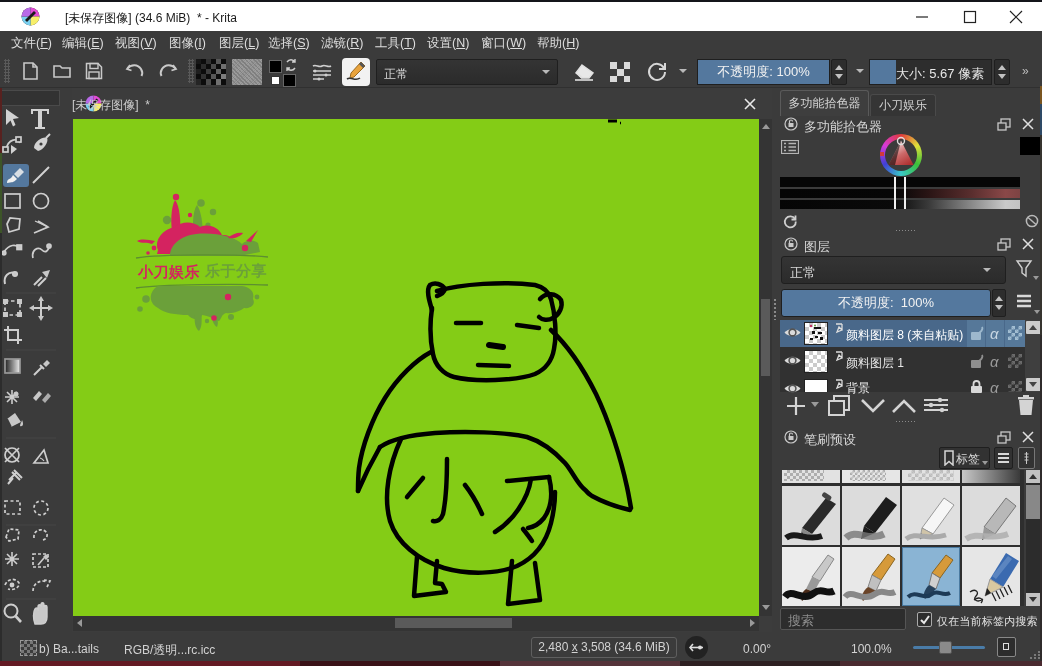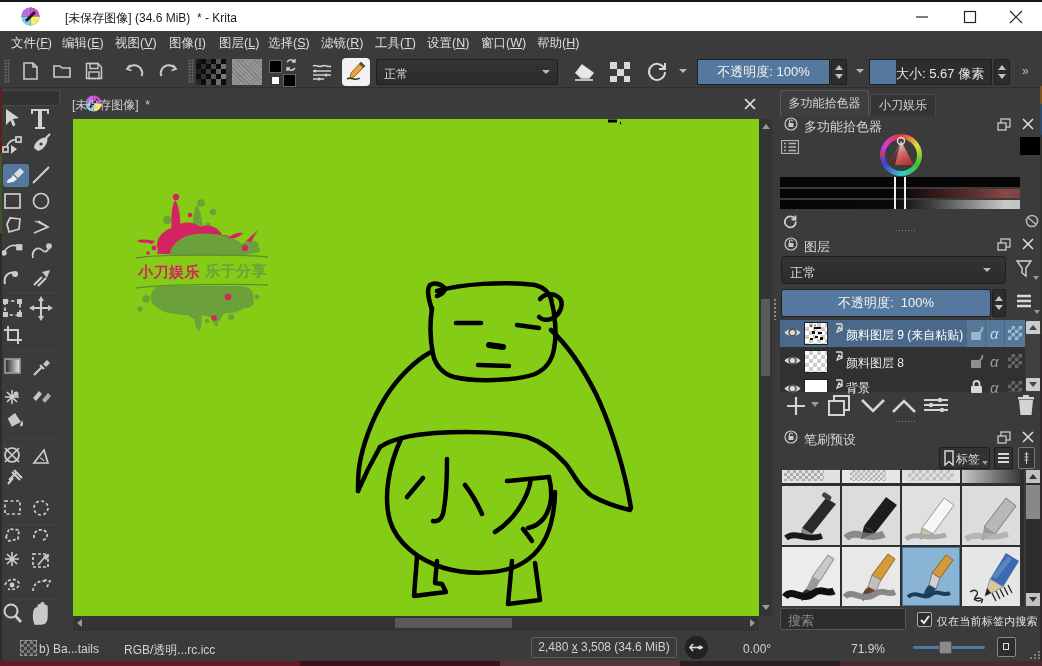--- a/index.html
+++ b/index.html
@@ -534,40 +534,40 @@
           <rect x="10" y="13" width="3" height="2"></rect>
           <rect x="15" y="14" width="3" height="3"></rect>
           <rect x="5" y="15" width="3" height="2"></rect>
         </g>
         <circle cx="6" cy="3" r="1.2" fill="#c03060"></circle>
         <circle cx="10" cy="2.5" r="1" fill="#5a9a3a"></circle>
       </svg>
     <svg class="abs" style="left:54px;top:234px" width="12" height="12" viewBox="0 0 12 12">
         <path d="M2 2 H8 M8 2 V8 M8 8 L3 10 L5 5 Z" fill="none" stroke="#ddd" stroke-width="1.3"></path>
       </svg>
-    <span class="abs" style="left:66px;top:239px;font-size:12px;color:#fff">颜料图层 9 (来自粘贴)</span>
+    <span class="abs" style="left:66px;top:239px;font-size:12px;color:#fff">颜料图层 8 (来自粘贴)</span>
     <div class="abs" style="left:187px;top:232px;width:18px;height:27px;background:#567899"></div>
     <div class="abs" style="left:206px;top:232px;width:18px;height:27px;background:#567899"></div>
     <div class="abs" style="left:225px;top:232px;width:20px;height:27px;background:#567899"></div>
     <svg class="abs" style="left:190px;top:238px" width="14" height="15" viewBox="0 0 14 15">
         <rect x="1" y="6" width="10" height="8" rx="1" fill="#9db8cd"></rect>
         <path d="M9 7 C12 5 13 3 12 1" fill="none" stroke="#9db8cd" stroke-width="1.8"></path>
       </svg>
     <span class="abs" style="left:210px;top:237px;font-size:15px;color:#c8d6e2;font-style:italic">α</span>
     <div class="abs" style="left:228px;top:238px;width:14px;height:14px;background-image:linear-gradient(45deg,#a3bed2 25%,transparent 25%,transparent 75%,#a3bed2 75%),linear-gradient(45deg,#a3bed2 25%,transparent 25%,transparent 75%,#a3bed2 75%);background-size:7px 7px;background-position:0 0,3.5px 3.5px"></div>
 
     <svg class="abs" style="left:4px;top:264px" width="17" height="17" viewBox="0 0 17 17">
         <path d="M0.5 8.5 C3.5 4 13.5 4 16.5 8.5 C13.5 13 3.5 13 0.5 8.5 Z" fill="#dadada"></path>
         <circle cx="8.5" cy="8.5" r="3.4" fill="none" stroke="#555" stroke-width="1.6"></circle>
       </svg>
     <div class="abs" style="left:24px;top:262px;width:24px;height:23px;background:#fff;background-image:linear-gradient(45deg,#ccc 25%,transparent 25%,transparent 75%,#ccc 75%),linear-gradient(45deg,#ccc 25%,transparent 25%,transparent 75%,#ccc 75%);background-size:8px 8px;background-position:0 0,4px 4px;border:1px solid #222"></div>
     <svg class="abs" style="left:54px;top:262px" width="12" height="12" viewBox="0 0 12 12">
         <path d="M2 2 H8 M8 2 V8 M8 8 L3 10 L5 5 Z" fill="none" stroke="#ddd" stroke-width="1.3"></path>
       </svg>
-    <span class="abs" style="left:66px;top:267px;font-size:12px;color:#e8e8e8">颜料图层 8</span>
+    <span class="abs" style="left:66px;top:267px;font-size:12px;color:#e8e8e8">颜料图层 1</span>
     <svg class="abs" style="left:190px;top:266px" width="14" height="15" viewBox="0 0 14 15">
         <rect x="1" y="6" width="10" height="8" rx="1" fill="#8f8f8f"></rect>
         <path d="M9 7 C12 5 13 3 12 1" fill="none" stroke="#8f8f8f" stroke-width="1.8"></path>
       </svg>
     <span class="abs" style="left:210px;top:265px;font-size:15px;color:#9a9a9a;font-style:italic">α</span>
     <div class="abs" style="left:228px;top:266px;width:14px;height:14px;background-image:linear-gradient(45deg,#6a6a6a 25%,transparent 25%,transparent 75%,#6a6a6a 75%),linear-gradient(45deg,#6a6a6a 25%,transparent 25%,transparent 75%,#6a6a6a 75%);background-size:7px 7px;background-position:0 0,3.5px 3.5px"></div>
 
     <svg class="abs" style="left:4px;top:292px" width="17" height="17" viewBox="0 0 17 17">
         <path d="M0.5 8.5 C3.5 4 13.5 4 16.5 8.5 C13.5 13 3.5 13 0.5 8.5 Z" fill="#dadada"></path>
         <circle cx="8.5" cy="8.5" r="3.4" fill="none" stroke="#555" stroke-width="1.6"></circle>
@@ -737,21 +737,21 @@
     <span class="abs" style="left:39px;top:8px">b) Ba...tails</span>
     <span class="abs" style="left:124px;top:8px">RGB/透明...rc.icc</span>
     <div class="abs" style="left:531px;top:3px;width:146px;height:21px;border:1px solid #5f5f5f;border-radius:3px;text-align:center;line-height:19px">2,480 <u>x</u> 3,508 (34.6 MiB)</div>
     <div class="abs" style="left:685px;top:2px;width:23px;height:23px;border-radius:50%;background:#222"></div>
     <svg class="abs" style="left:689px;top:8px" width="15" height="11" viewBox="0 0 15 11">
         <path d="M1 5.5 H14" stroke="#ddd" stroke-width="1.6"></path>
         <path d="M4 2 L1 5.5 L4 9" fill="none" stroke="#ddd" stroke-width="1.6"></path>
         <circle cx="11" cy="5.5" r="2" fill="#ddd"></circle>
       </svg>
     <span class="abs" style="left:743px;top:8px">0.00°</span>
-    <span class="abs" style="left:851px;top:8px">71.9%</span>
+    <span class="abs" style="left:851px;top:8px">100.0%</span>
     <div class="abs" style="left:913px;top:12px;width:72px;height:3px;background:#4a7ca8;border-radius:2px"></div>
     <div class="abs" style="left:939px;top:7px;width:13px;height:13px;background:#8a8a8a;border:1px solid #555;border-radius:2px"></div>
     <div class="abs" style="left:997px;top:3px;width:19px;height:20px;background:#2d2d2d;border:1px solid #888;border-radius:2px"></div>
     <div class="abs" style="left:1003px;top:9px;width:6px;height:7px;border:1.5px solid #ddd"></div>
     <svg class="abs" style="left:1028px;top:16px" width="13" height="10" viewBox="0 0 13 10" fill="#8a8a8a">
         <circle cx="11" cy="2" r="1.1"></circle>
         <circle cx="7" cy="5" r="1.1"></circle>
         <circle cx="11" cy="5" r="1.1"></circle>
         <circle cx="3" cy="8" r="1.1"></circle>
         <circle cx="7" cy="8" r="1.1"></circle>

